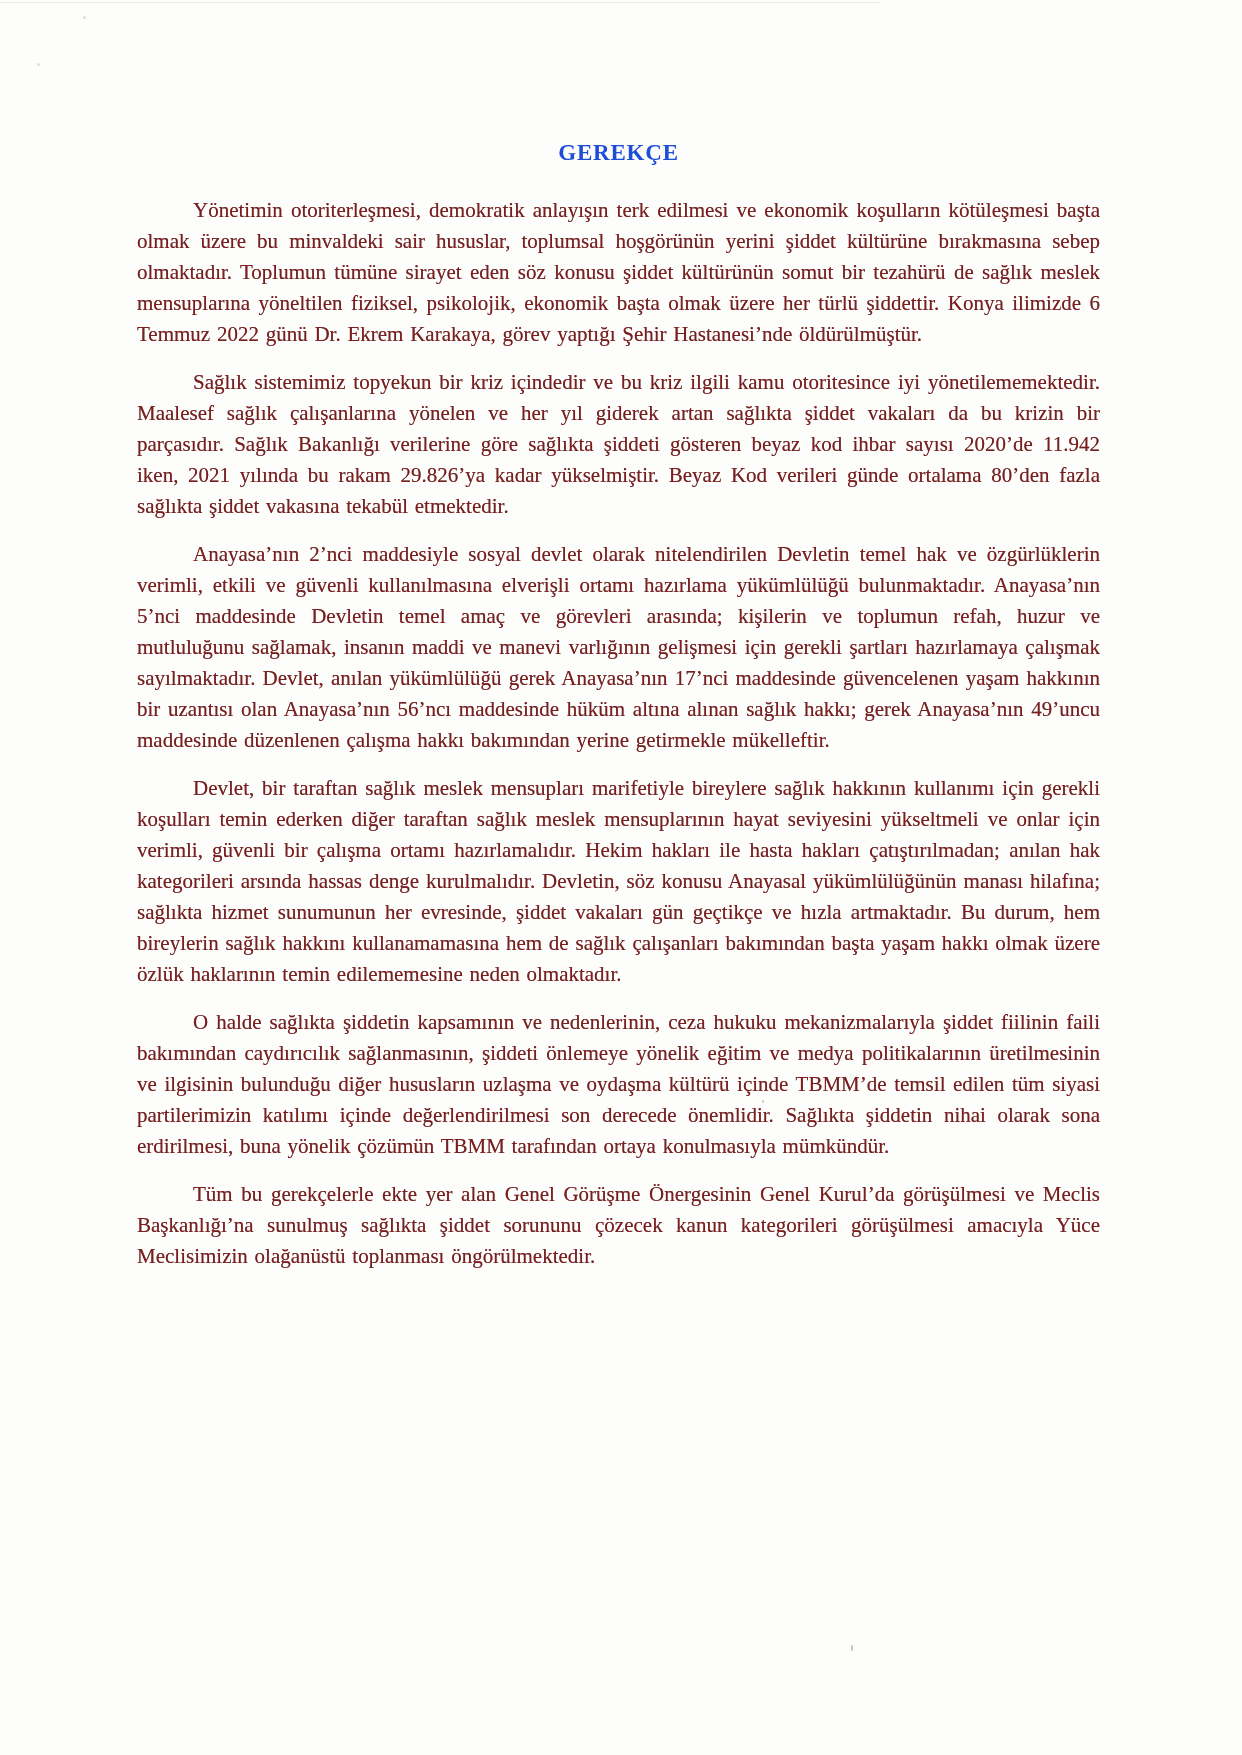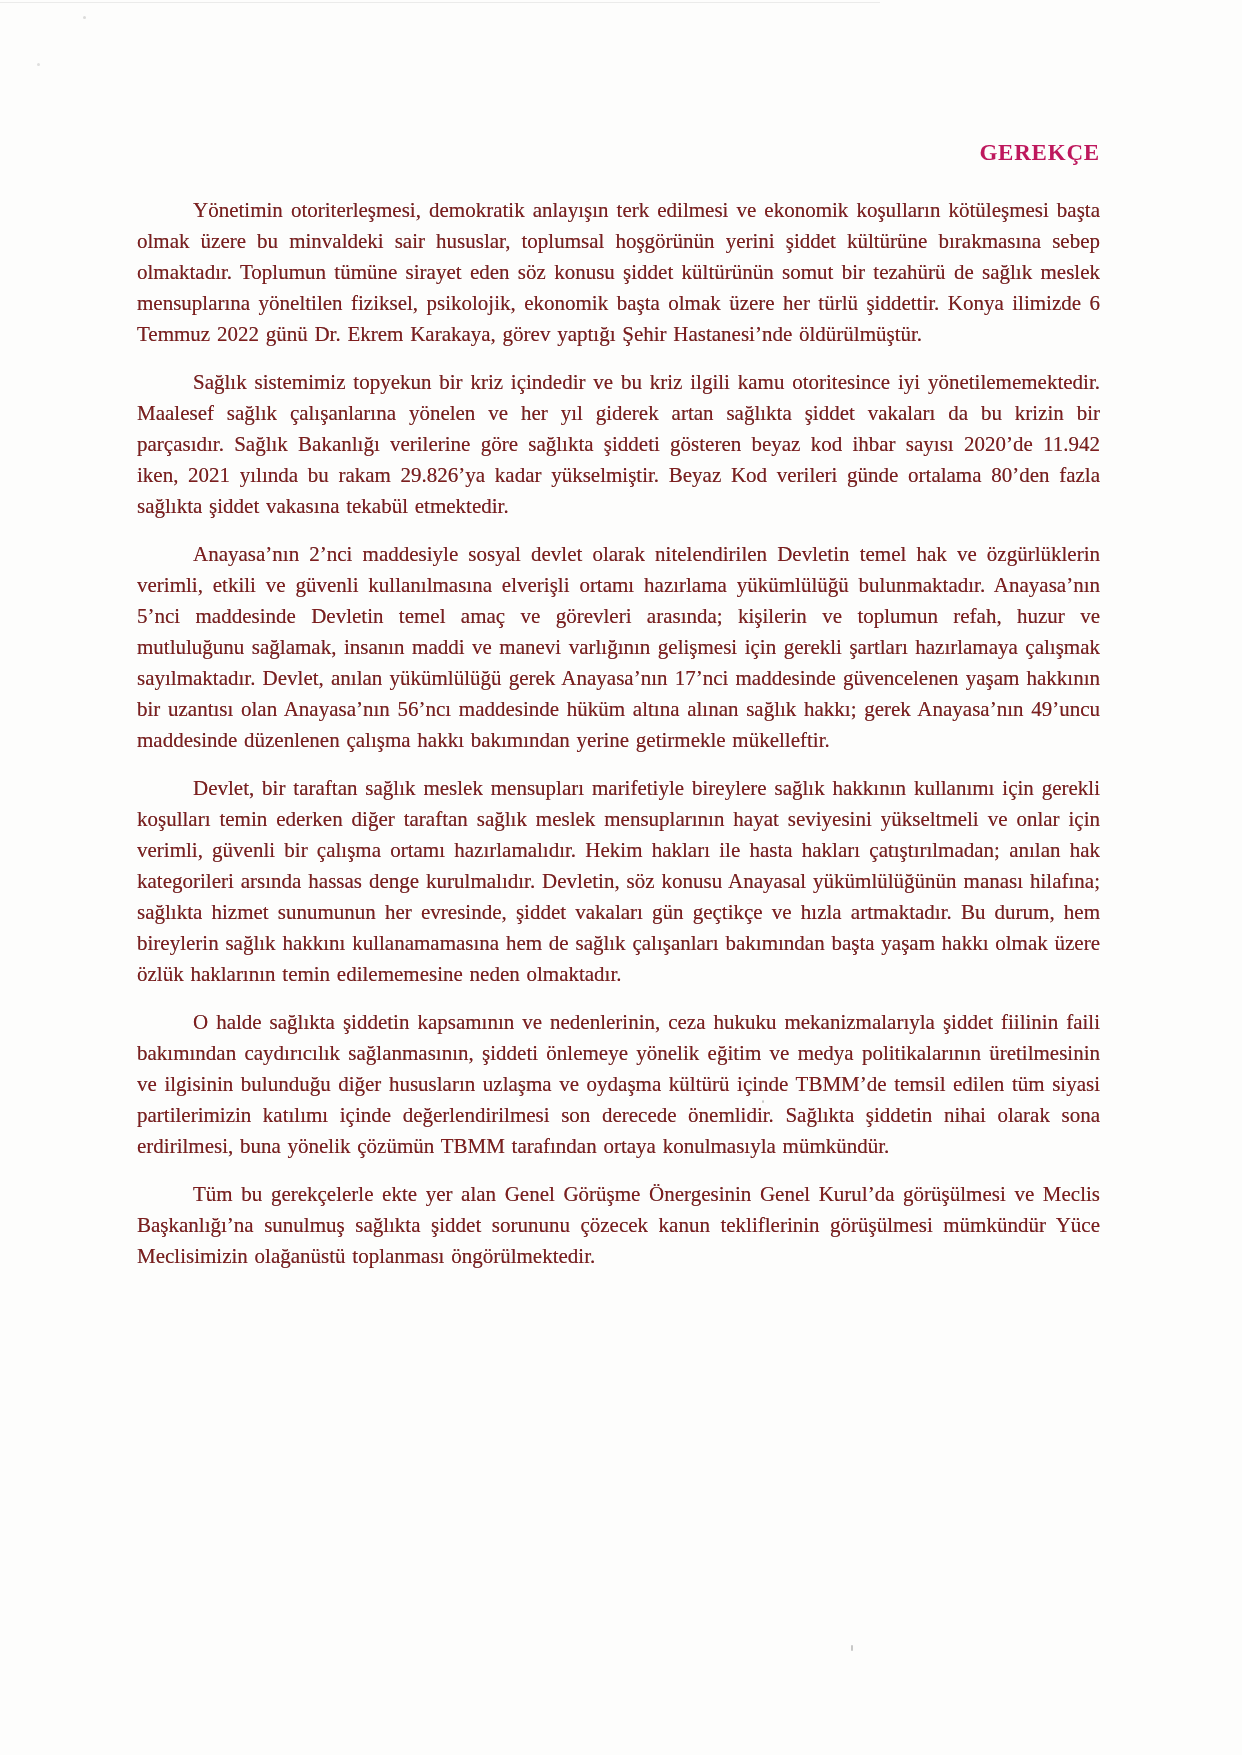--- a/index.html
+++ b/index.html
@@ -30,25 +30,25 @@
     background: rgba(0,0,0,0.07);
   }
   .content {
     position: absolute;
     left: 137px;
     top: 140px;
     width: 963px;
   }
   .doc-title {
     margin: 0 0 29px 0;
-    text-align: right;
+    text-align: center;
     font-size: 23px;
     font-weight: 700;
     letter-spacing: 0.8px;
-    color: #be185d;
+    color: #1d4ed8;
   }
   .para {
     margin: 0 0 17px 0;
     font-size: 21px;
     line-height: 31px;
     text-align: justify;
     text-indent: 56px;
     word-spacing: 1.5px;
     color: #7f1d1d;
     text-shadow: 0 0 0.4px rgba(20,20,20,0.55);
@@ -82,15 +82,15 @@
     <p class="para">Yönetimin otoriterleşmesi, demokratik anlayışın terk edilmesi ve ekonomik koşulların kötüleşmesi başta olmak üzere bu minvaldeki sair hususlar, toplumsal hoşgörünün yerini şiddet kültürüne bırakmasına sebep olmaktadır. Toplumun tümüne sirayet eden söz konusu şiddet kültürünün somut bir tezahürü de sağlık meslek mensuplarına yöneltilen fiziksel, psikolojik, ekonomik başta olmak üzere her türlü şiddettir. Konya ilimizde 6 Temmuz 2022 günü Dr. Ekrem Karakaya, görev yaptığı Şehir Hastanesi’nde öldürülmüştür.</p>
 
     <p class="para">Sağlık sistemimiz topyekun bir kriz içindedir ve bu kriz ilgili kamu otoritesince iyi yönetilememektedir. Maalesef sağlık çalışanlarına yönelen ve her yıl giderek artan sağlıkta şiddet vakaları da bu krizin bir parçasıdır. Sağlık Bakanlığı verilerine göre sağlıkta şiddeti gösteren beyaz kod ihbar sayısı 2020’de 11.942 iken, 2021 yılında bu rakam 29.826’ya kadar yükselmiştir. Beyaz Kod verileri günde ortalama 80’den fazla sağlıkta şiddet vakasına tekabül etmektedir.</p>
 
     <p class="para">Anayasa’nın 2’nci maddesiyle sosyal devlet olarak nitelendirilen Devletin temel hak ve özgürlüklerin verimli, etkili ve güvenli kullanılmasına elverişli ortamı hazırlama yükümlülüğü bulunmaktadır. Anayasa’nın 5’nci maddesinde Devletin temel amaç ve görevleri arasında; kişilerin ve toplumun refah, huzur ve mutluluğunu sağlamak, insanın maddi ve manevi varlığının gelişmesi için gerekli şartları hazırlamaya çalışmak sayılmaktadır. Devlet, anılan yükümlülüğü gerek Anayasa’nın 17’nci maddesinde güvencelenen yaşam hakkının bir uzantısı olan Anayasa’nın 56’ncı maddesinde hüküm altına alınan sağlık hakkı; gerek Anayasa’nın 49’uncu maddesinde düzenlenen çalışma hakkı bakımından yerine getirmekle mükelleftir.</p>
 
     <p class="para">Devlet, bir taraftan sağlık meslek mensupları marifetiyle bireylere sağlık hakkının kullanımı için gerekli koşulları temin ederken diğer taraftan sağlık meslek mensuplarının hayat seviyesini yükseltmeli ve onlar için verimli, güvenli bir çalışma ortamı hazırlamalıdır. Hekim hakları ile hasta hakları çatıştırılmadan; anılan hak kategorileri arsında hassas denge kurulmalıdır. Devletin, söz konusu Anayasal yükümlülüğünün manası hilafına; sağlıkta hizmet sunumunun her evresinde, şiddet vakaları gün geçtikçe ve hızla artmaktadır. Bu durum, hem bireylerin sağlık hakkını kullanamamasına hem de sağlık çalışanları bakımından başta yaşam hakkı olmak üzere özlük haklarının temin edilememesine neden olmaktadır.</p>
 
     <p class="para">O halde sağlıkta şiddetin kapsamının ve nedenlerinin, ceza hukuku mekanizmalarıyla şiddet fiilinin faili bakımından caydırıcılık sağlanmasının, şiddeti önlemeye yönelik eğitim ve medya politikalarının üretilmesinin ve ilgisinin bulunduğu diğer hususların uzlaşma ve oydaşma kültürü içinde TBMM’de temsil edilen tüm siyasi partilerimizin katılımı içinde değerlendirilmesi son derecede önemlidir. Sağlıkta şiddetin nihai olarak sona erdirilmesi, buna yönelik çözümün TBMM tarafından ortaya konulmasıyla mümkündür.</p>
 
-    <p class="para">Tüm bu gerekçelerle ekte yer alan Genel Görüşme Önergesinin Genel Kurul’da görüşülmesi ve Meclis Başkanlığı’na sunulmuş sağlıkta şiddet sorununu çözecek kanun tekliflerinin görüşülmesi mümkündür Yüce Meclisimizin olağanüstü toplanması öngörülmektedir.</p>
+    <p class="para">Tüm bu gerekçelerle ekte yer alan Genel Görüşme Önergesinin Genel Kurul’da görüşülmesi ve Meclis Başkanlığı’na sunulmuş sağlıkta şiddet sorununu çözecek kanun kategorileri görüşülmesi amacıyla Yüce Meclisimizin olağanüstü toplanması öngörülmektedir.</p>
   </div>
 </div>
 
 </body></html>

